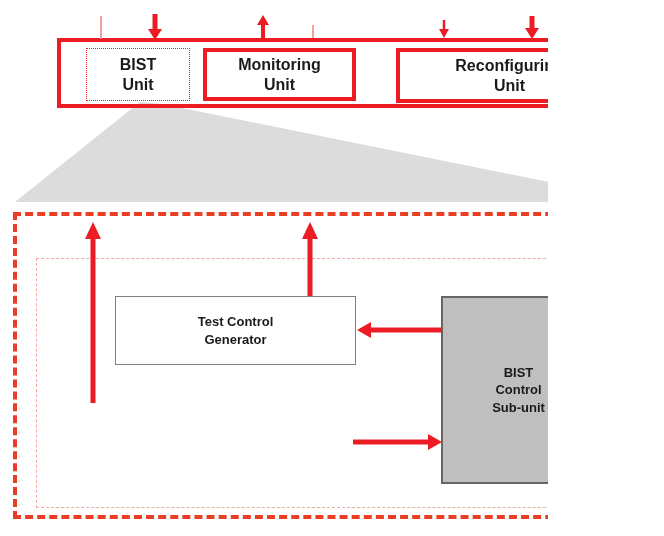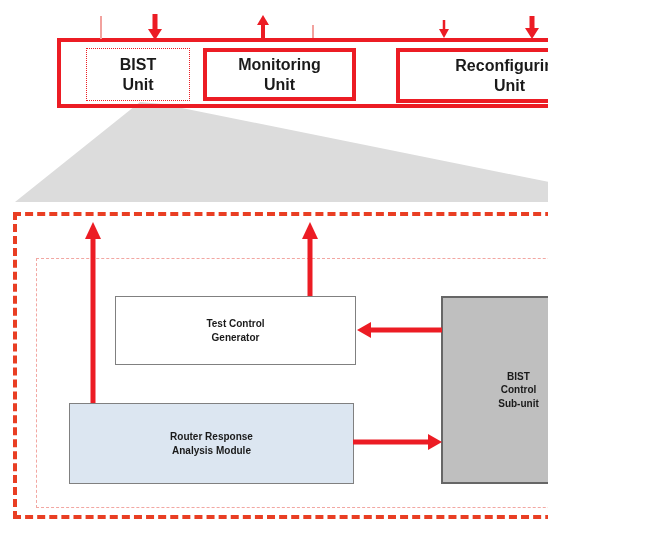--- a/index.html
+++ b/index.html
@@ -22,21 +22,21 @@
   .unit-box{
     z-index:2;display:flex;align-items:center;justify-content:center;
     background:#fff;text-align:center;
   }
   .unit-box.dotted{border:1px dotted var(--red,#ec1c24);}
   .unit-box.solid{border:4px solid var(--red,#ec1c24);}
   .unit-label,.block-label{
     font-weight:bold;font-size:16px;line-height:1.22;white-space:pre-line;
     color:var(--text,#1a1a1a);text-align:center;
   }
-  .block-label{font-size:10px;line-height:1.35;}
+  .block-label{font-size:13px;line-height:1.35;}
 
   
   .dashed-container{
     left:13px;top:212px;width:637px;height:307px;z-index:1;
     border:4px dashed var(--dashed-red,#e93e23);
   }
   .dotted-container{
     left:36px;top:258px;width:580px;height:250px;z-index:1;
     border:1px dashed var(--dotted-pink,#f2a7a2);
   }
@@ -103,24 +103,20 @@
   </svg>
 
   <div class="abs dashed-container"></div>
   <div class="abs dotted-container"></div>
 
   <div class="abs block white" style="left:115px;top:296px;width:241px;height:69px;">
     <span class="block-label">Test Control
 Generator</span>
   </div>
 
-  <div class="abs block blue" style="left:69px;top:403px;width:285px;height:81px;">
-    <span class="block-label">Router Response
-Analysis Module</span>
-  </div>
 
   <div class="abs block gray" style="left:441px;top:296px;width:155px;height:188px;">
     <span class="block-label">BIST
 Control
 Sub-unit</span>
   </div>
 
   <svg class="abs arrow" style="left:85px;top:222px;" width="16" height="181">
     <polygon points="8,0 0,17 16,17"></polygon>
     <rect x="5.5" y="15" width="5" height="166"></rect>

